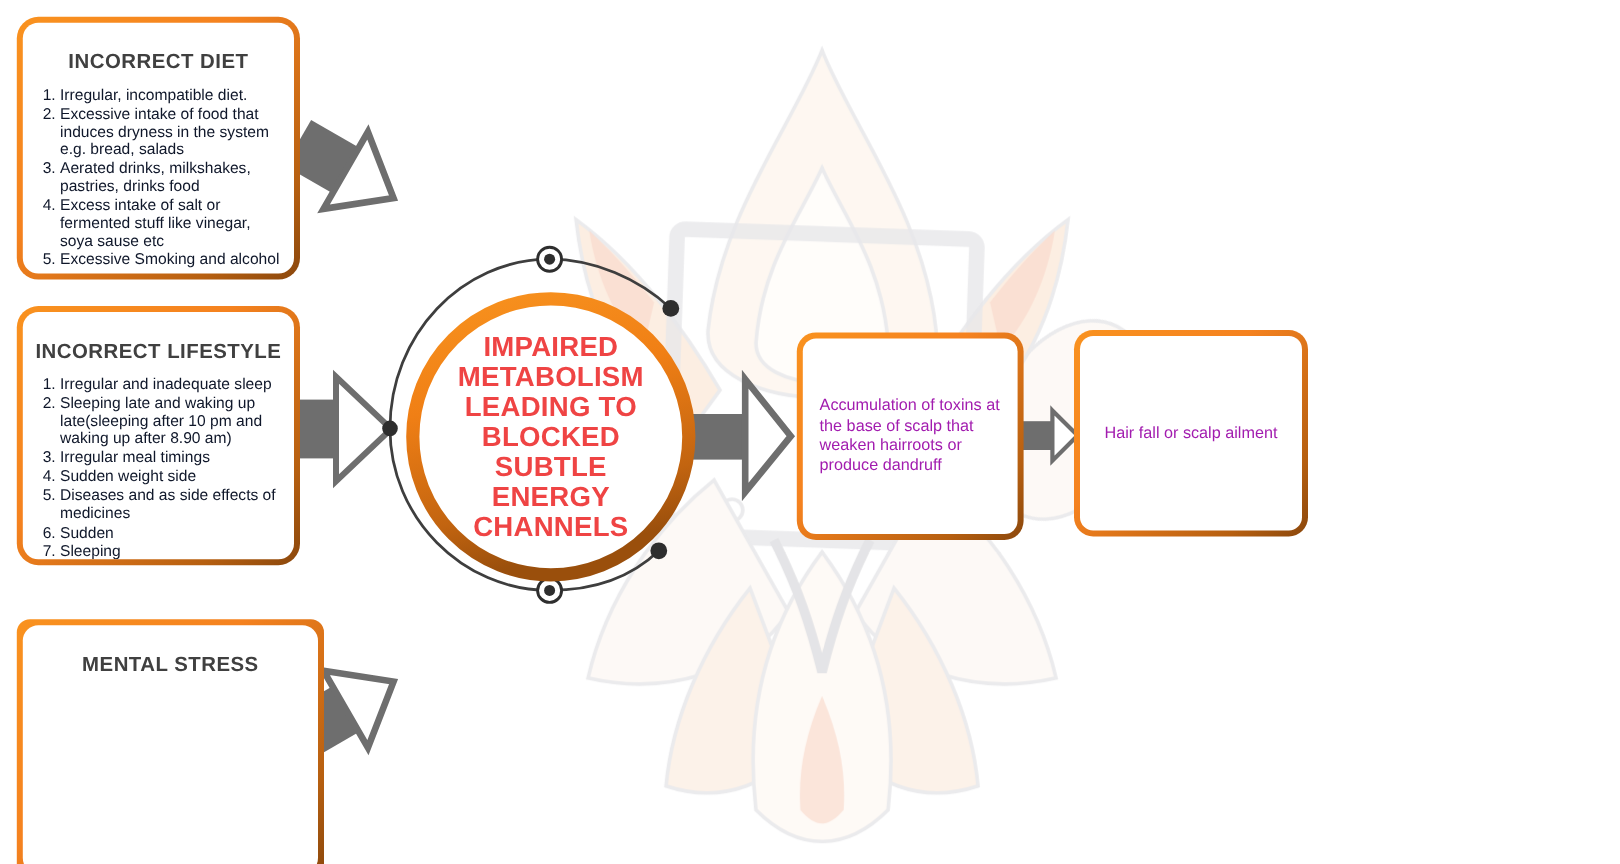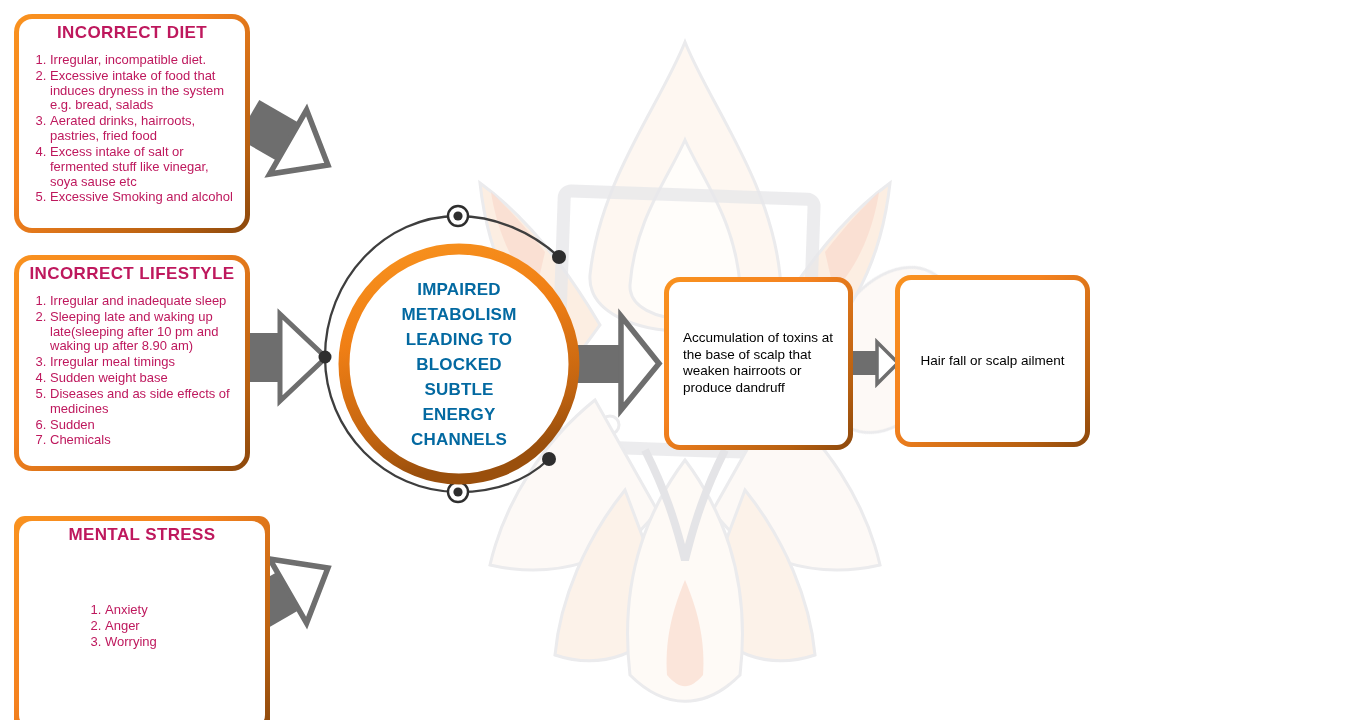--- a/index.html
+++ b/index.html
@@ -14,39 +14,39 @@
   .gbox {
     position:absolute;
     background:linear-gradient(135deg,#f9921f 0%,#f5821f 40%,#b65f10 82%,#8a470c 100%);
     border-radius:18px; padding:5px;
   }
   .gbox-inner {
     position:relative; width:100%; height:100%;
     background:#ffffff; border-radius:13px; overflow:hidden;
   }
   .cause-title {
-    margin-top:4px; text-align:center;
-    font-size:17px; font-weight:bold; letter-spacing:.4px; color:#be185d;
+    margin-top:23px; text-align:center;
+    font-size:17px; font-weight:bold; letter-spacing:.4px; color:#404040;
   }
   .cause-list {
     margin:10px 6px 0 11px; padding-left:20px;
-    font-size:13px; line-height:1.14; color:#be185d;
+    font-size:13px; line-height:1.14; color:#0f172a;
   }
   .cause-list li { margin-bottom:1px; }
   .stress-list { margin:58px 6px 0 66px; }
 
   .circle-label {
     position:absolute; left:354px; top:259px; width:210px; height:210px;
     display:flex; align-items:center; justify-content:center; text-align:center;
     white-space:pre-line;
-    font-size:17px; line-height:25px; font-weight:bold; letter-spacing:.2px; color:#0369a1;
+    font-size:23px; line-height:25px; font-weight:bold; letter-spacing:.2px; color:#ef4444;
   }
 
   .effect-text {
-    font-size:13.5px; line-height:1.23; color:#000000;
+    font-size:13.5px; line-height:1.23; color:#a21caf;
   }
   .toxins-text { padding:48px 10px 0 14px; }
   .hair-inner { display:flex; align-items:center; justify-content:center; text-align:center; }
   .hair-inner .effect-text { padding:0 10px; }
 </style>
 </head>
 <body>
 
 <div class="stage">
 
@@ -129,50 +129,45 @@
 
     <circle cx="459" cy="364" r="115" fill="#ffffff" stroke="url(#ringGrad)" stroke-width="11"></circle>
   </svg>
 
   <div class="gbox" style="left:14px; top:14px; width:236px; height:219px;">
     <div class="gbox-inner">
       <div class="cause-title">INCORRECT DIET</div>
       <ol class="cause-list">
         <li>Irregular, incompatible diet.</li>
         <li>Excessive intake of food that induces dryness in the system e.g. bread, salads</li>
-        <li>Aerated drinks, hairroots, pastries, fried food</li>
+        <li>Aerated drinks, milkshakes, pastries, drinks food</li>
         <li>Excess intake of salt or fermented stuff like vinegar, soya sause etc</li>
         <li>Excessive Smoking and alcohol</li>
       </ol>
     </div>
   </div>
 
   <div class="gbox" style="left:14px; top:255px; width:236px; height:216px;">
     <div class="gbox-inner">
       <div class="cause-title">INCORRECT LIFESTYLE</div>
       <ol class="cause-list">
         <li>Irregular and inadequate sleep</li>
         <li>Sleeping late and waking up late(sleeping after 10 pm and waking up after 8.90 am)</li>
         <li>Irregular meal timings</li>
-        <li>Sudden weight base</li>
+        <li>Sudden weight side</li>
         <li>Diseases and as side effects of medicines</li>
         <li>Sudden</li>
-        <li>Chemicals</li>
+        <li>Sleeping</li>
       </ol>
     </div>
   </div>
 
   <div class="gbox" style="left:14px; top:516px; width:256px; height:217px;border-radius:11px;">
     <div class="gbox-inner">
       <div class="cause-title">MENTAL STRESS</div>
-      <ol class="cause-list stress-list">
-        <li>Anxiety</li>
-        <li>Anger</li>
-        <li>Worrying</li>
-      </ol>
     </div>
   </div>
 
   <div class="circle-label">IMPAIRED
 METABOLISM
 LEADING TO
 BLOCKED
 SUBTLE
 ENERGY
 CHANNELS</div>

